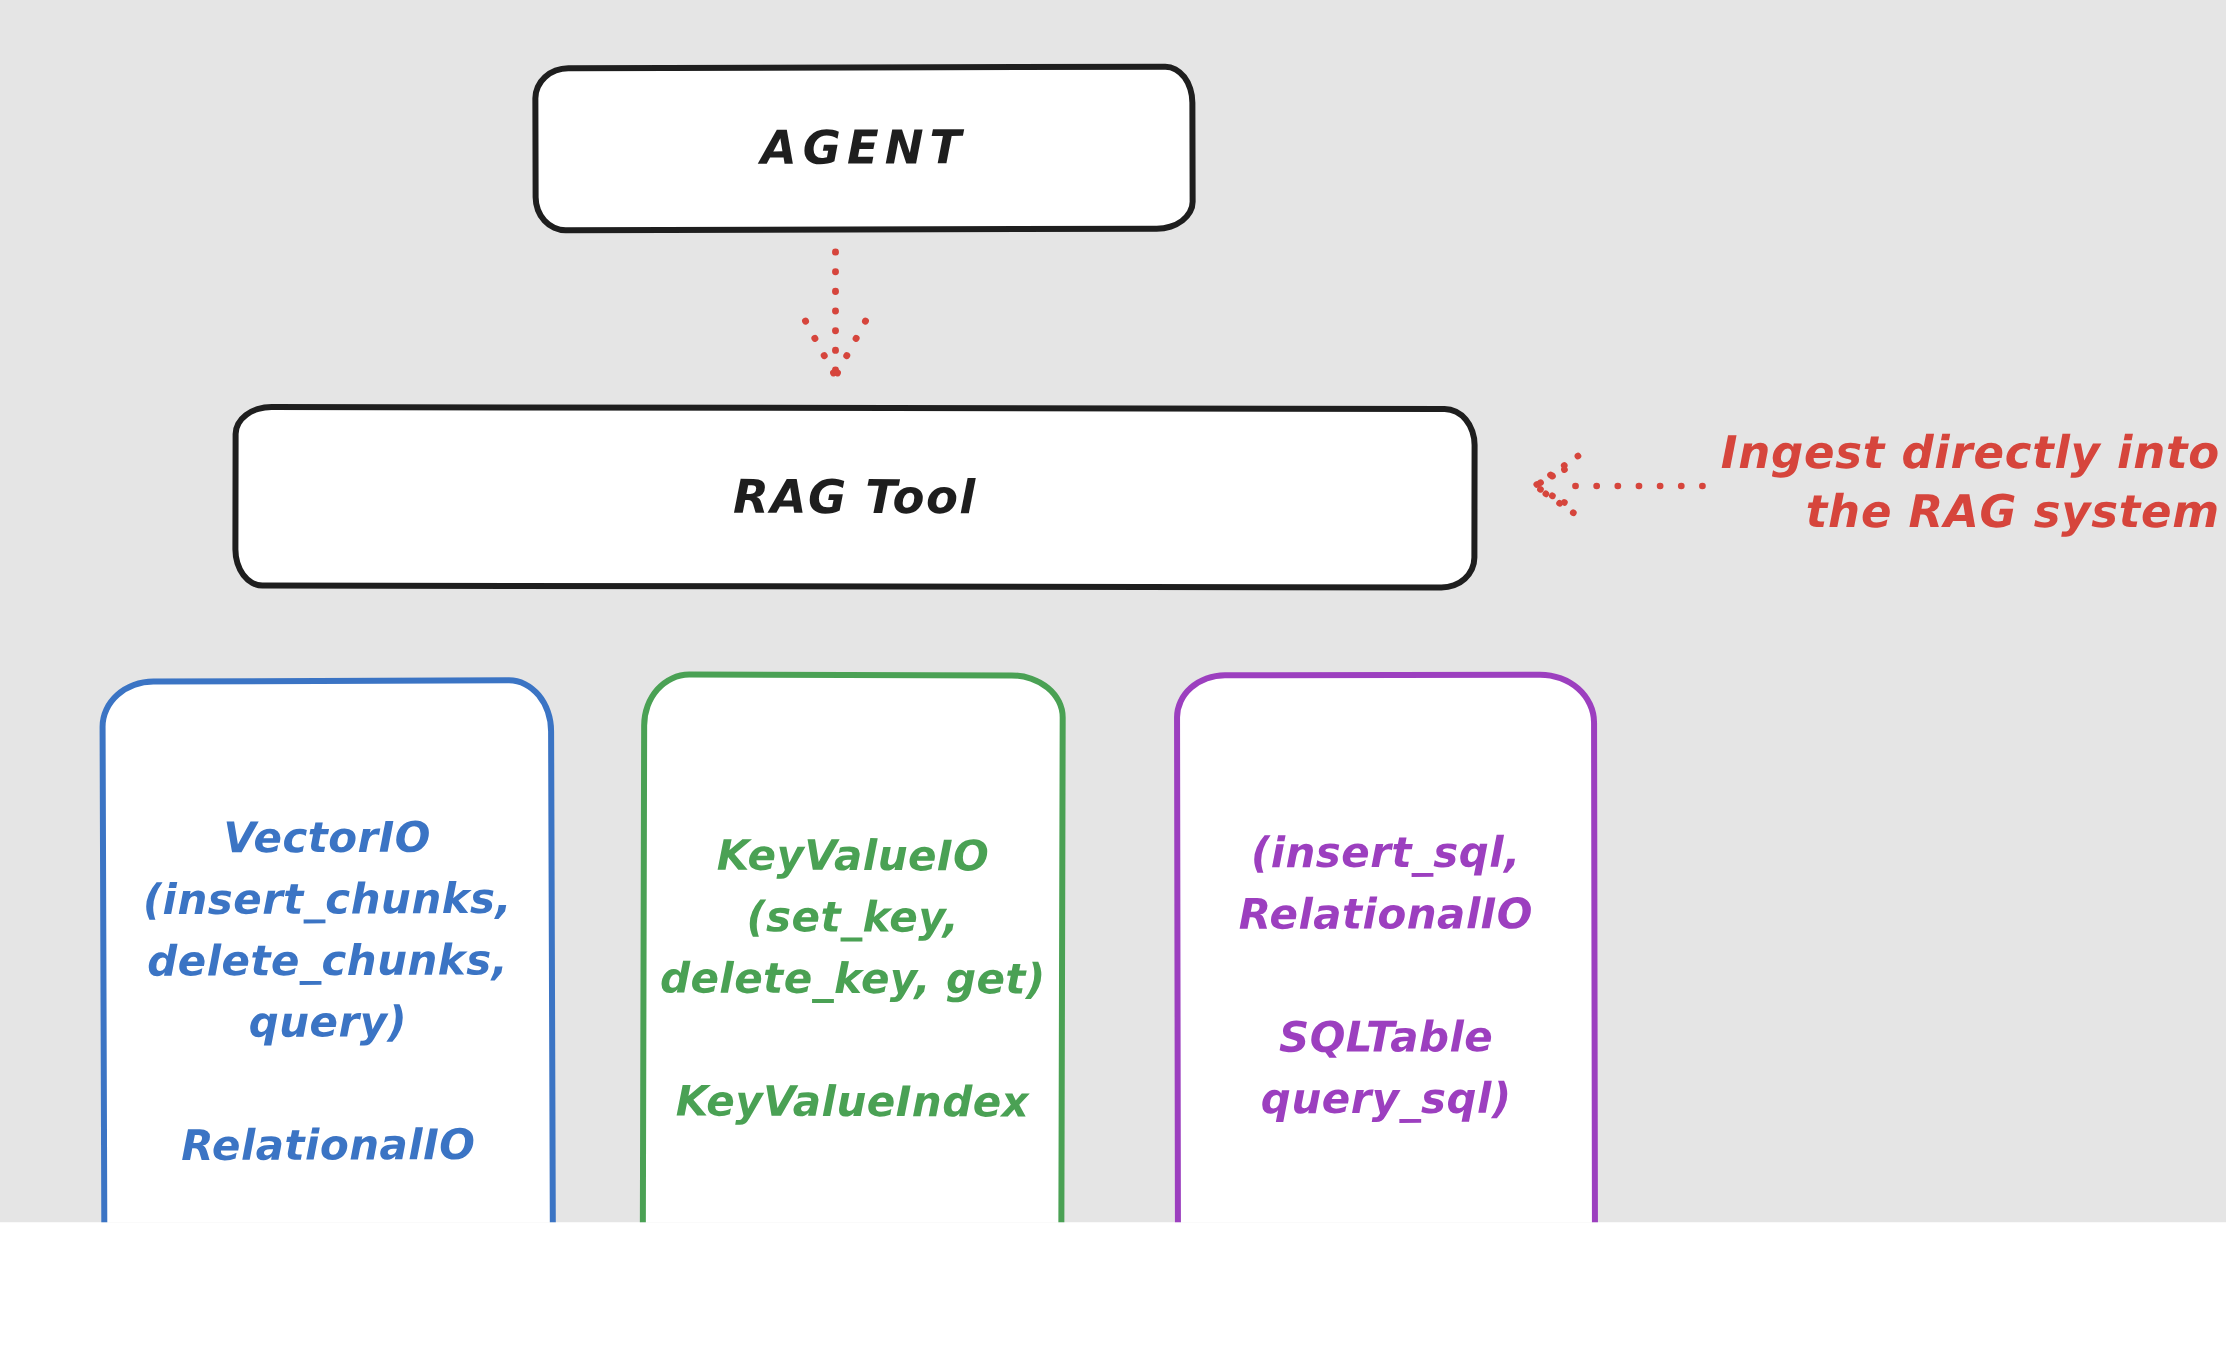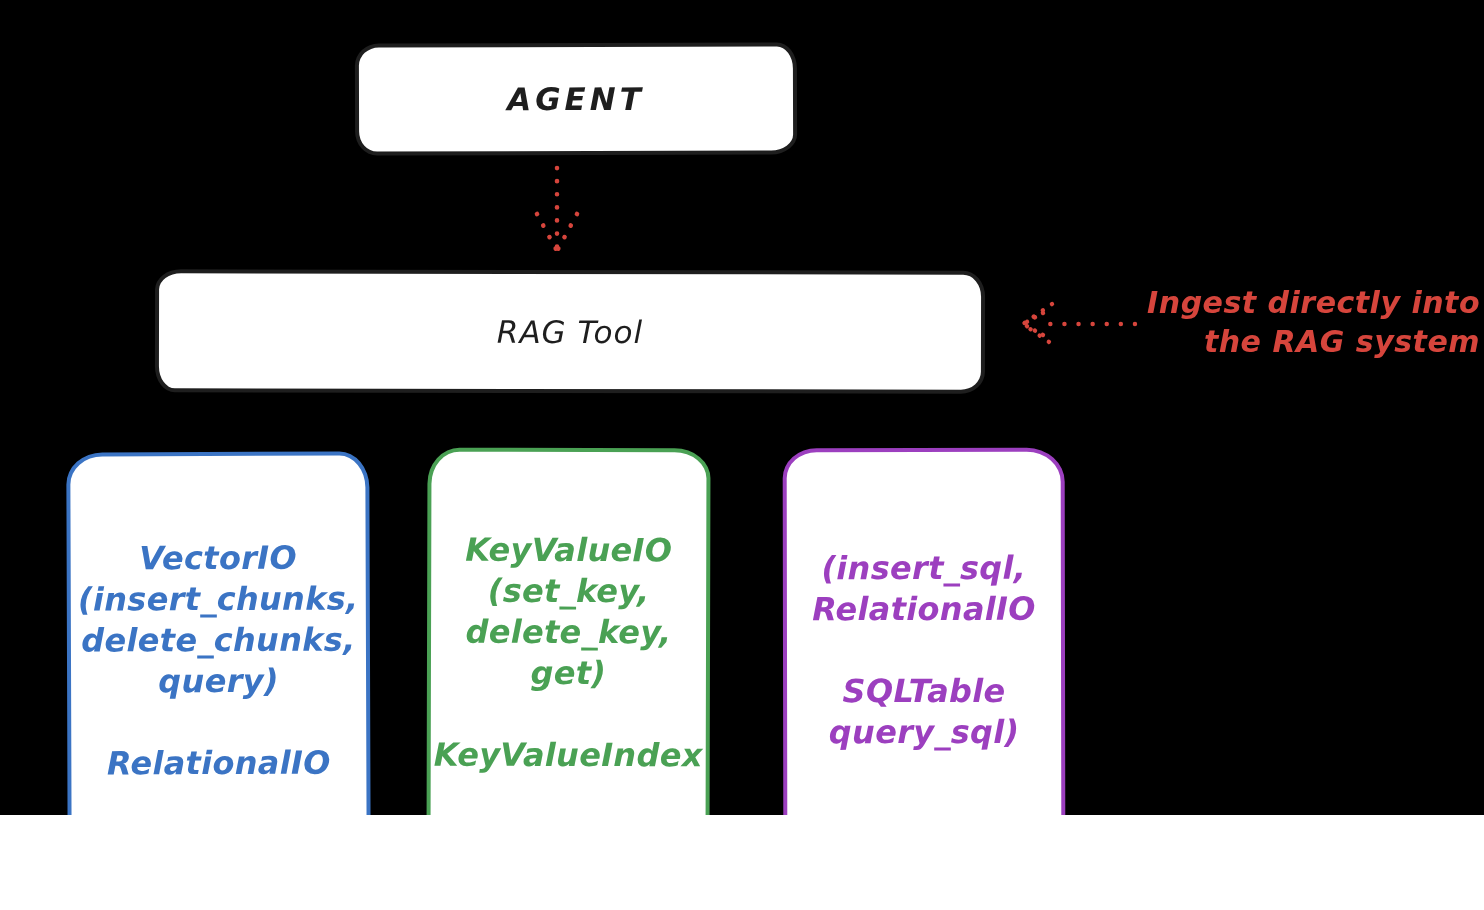--- a/index.html
+++ b/index.html
@@ -4,21 +4,21 @@
 <style>
   html, body {
     margin: 0;
     padding: 0;
     background: #ffffff;
   }
   .canvas {
     position: relative;
     width: 1484px;
     height: 815px;
-    background: #000000;
+    background: #e5e5e5;
     overflow: hidden;
     font-family: "DejaVu Sans", sans-serif;
     font-style: italic;
   }
   
   .node {
     position: absolute;
     box-sizing: border-box;
     border: 4px solid #1e1e1e;
     background: #ffffff;
@@ -39,21 +39,21 @@
     letter-spacing: 4px;
   }
   .node-ragtool {
     left: 155px; top: 270px;
     width: 830px; height: 123px;
     border-radius: 26px 22px 24px 20px / 20px 26px 22px 26px;
     transform: rotate(0.1deg);
   }
   .node-ragtool .node-label {
     font-size: 31px;
-    font-weight: normal;
+    font-weight: bold;
     letter-spacing: 1px;
   }
   
   .annotation {
     position: absolute;
     left: 1130px; top: 283px;
     width: 350px;
     text-align: right;
     color: #d6453c;
     font-size: 30px;
@@ -67,21 +67,21 @@
     box-sizing: border-box;
     border-width: 4px;
     border-style: solid;
     background: #ffffff;
     display: flex;
     align-items: center;
     justify-content: center;
     text-align: center;
   }
   .io-text {
-    font-size: 32px;
+    font-size: 28px;
     font-weight: bold;
     line-height: 41px;
     letter-spacing: 0.3px;
   }
   .io-index {
     margin-top: 41px;
   }
   .box-blue {
     left: 67px; top: 452px;
     width: 303px; height: 418px;

